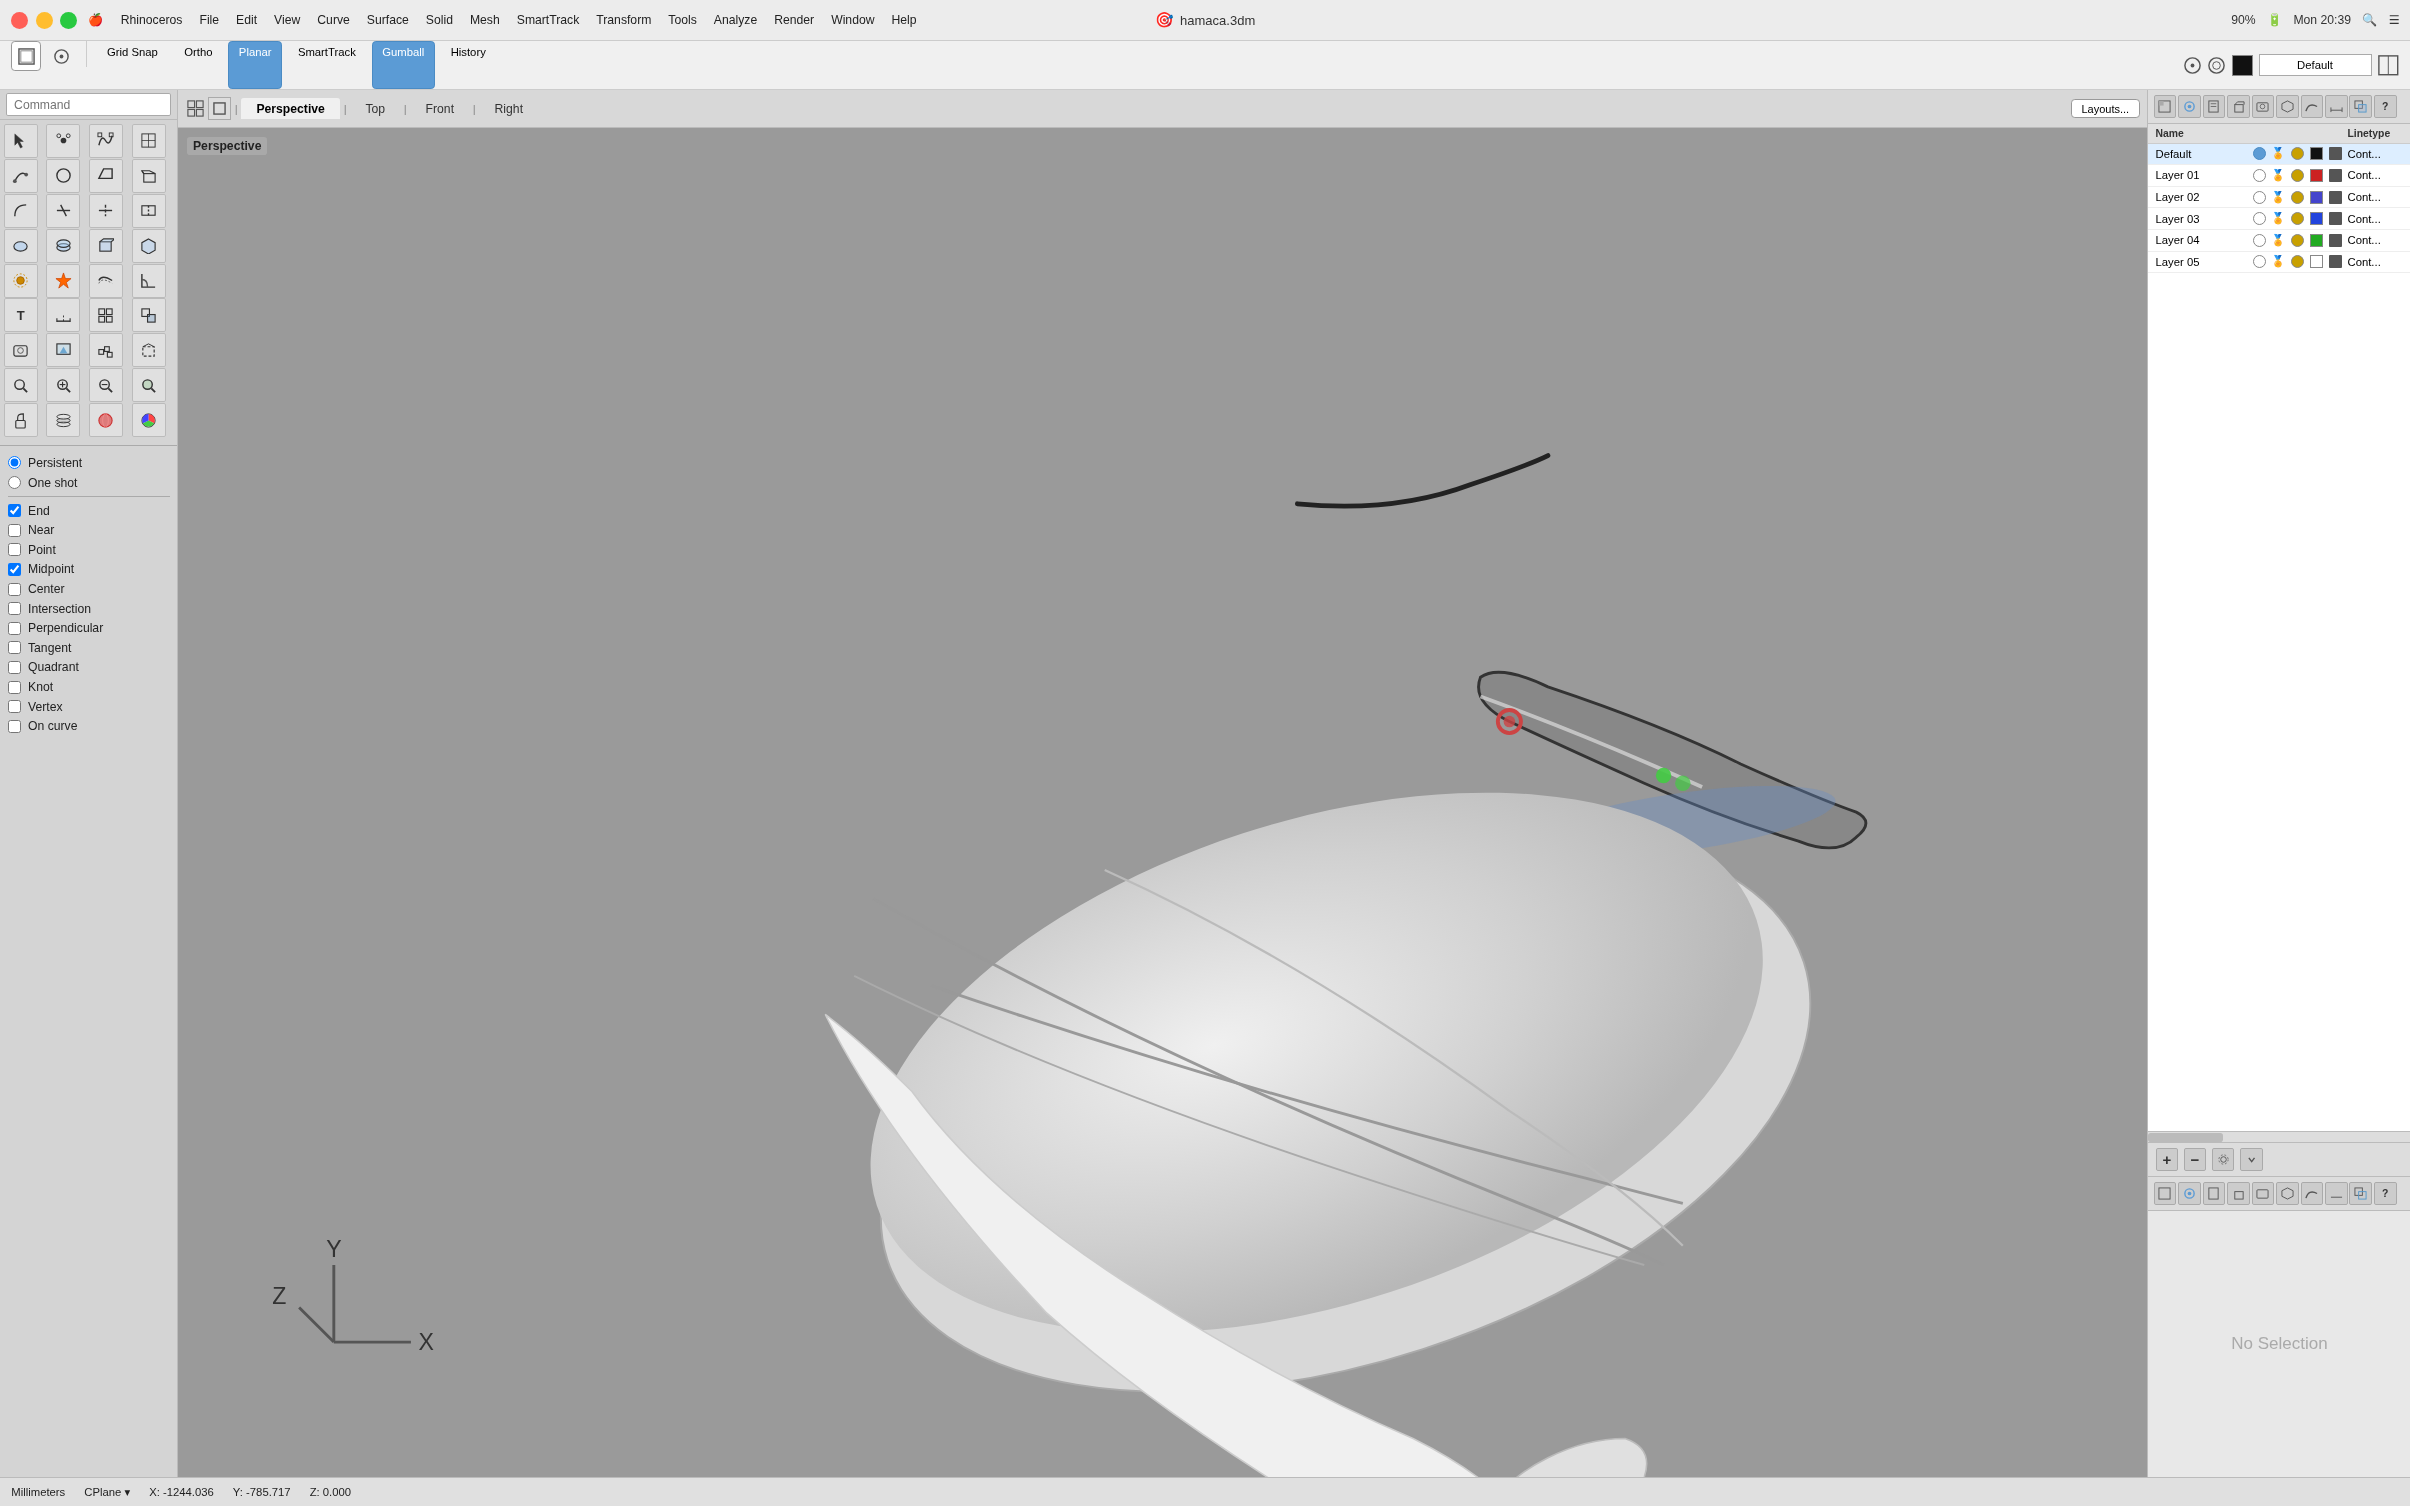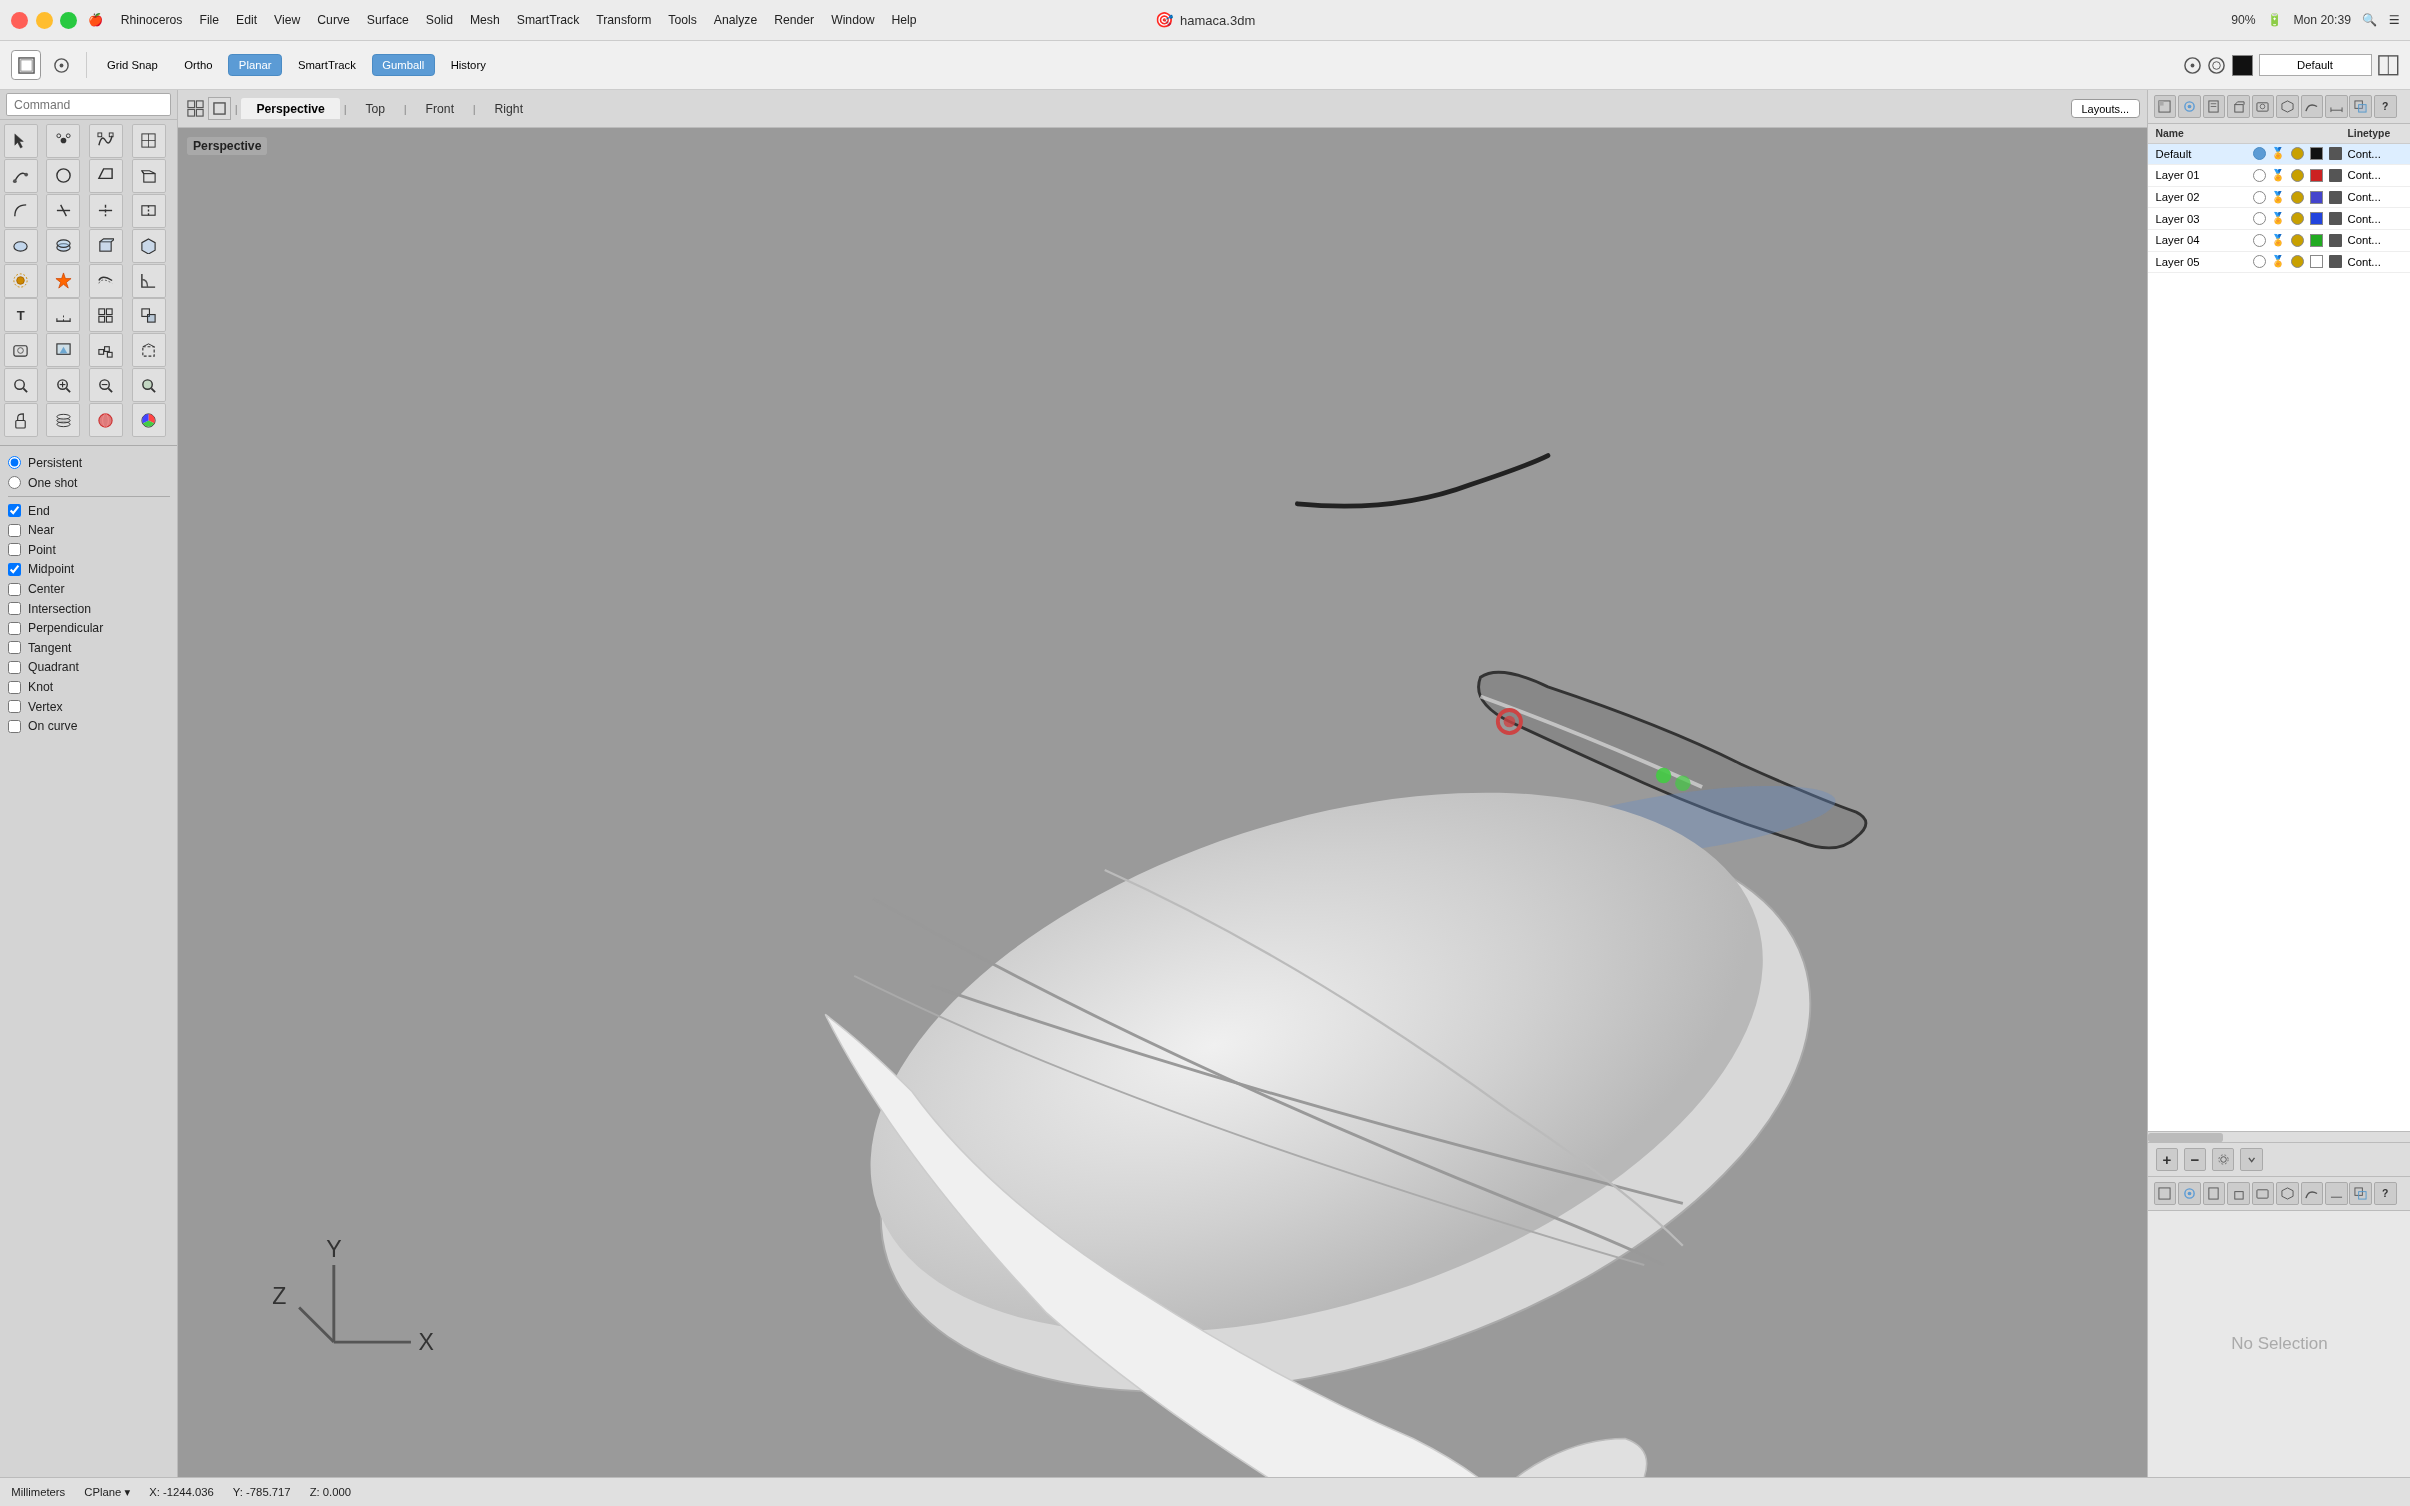--- a/index.html
+++ b/index.html
@@ -18,21 +18,21 @@
     .tl-yellow { background: #ffbd2e; }
     .tl-green { background: #28c940; }
     .title-center { position: absolute; left: 50%; transform: translateX(-50%); font-size: 13px; color: #333; display: flex; align-items: center; gap: 5.6px; }
     .menubar { display: flex; gap: 17px; font-size: 12.2px; color: #222; }
     .menubar span { cursor: pointer; }
     .titlebar-right { display: flex; align-items: center; gap: 11.3px; font-size: 12.2px; color: #333; }
 
     
     #toolbar {
       width: 100%; height: 49px; background: #f0f0f0;
-      display: flex; align-items: center; padding: 0 11.3px; gap: 5.6px;
+      display: flex; padding: 0 11.3px; gap: 5.6px;
       border-bottom: 0.9px solid #ccc;
     }
     .toolbar-btn {
       padding: 3.8px 9.4px; font-size: 11.3px; border-radius: 3.8px; cursor: pointer;
       border: 0.9px solid transparent; background: transparent;
     }
     .toolbar-btn.active { background: #5b9bd5; color: white; border-color: #4a8bc4; }
     .toolbar-btn.outline { border: 0.9px solid #999; background: #fff; }
     .toolbar-separator { width: 0.9px; height: 26px; background: #ccc; margin: 0 3.8px; }
     .color-box { width: 21px; height: 21px; background: #111; border: 0.9px solid #888; cursor: pointer; }

